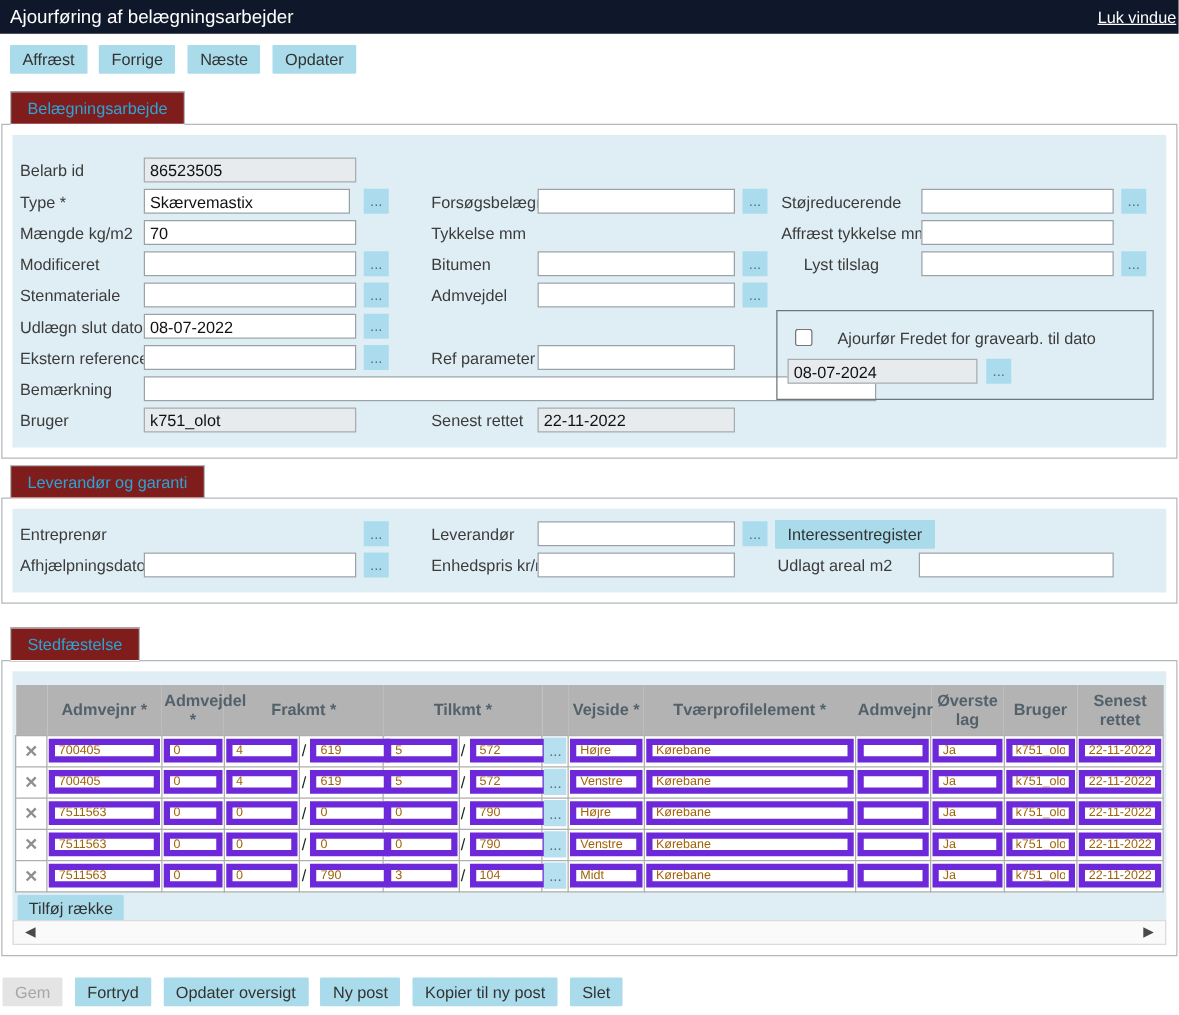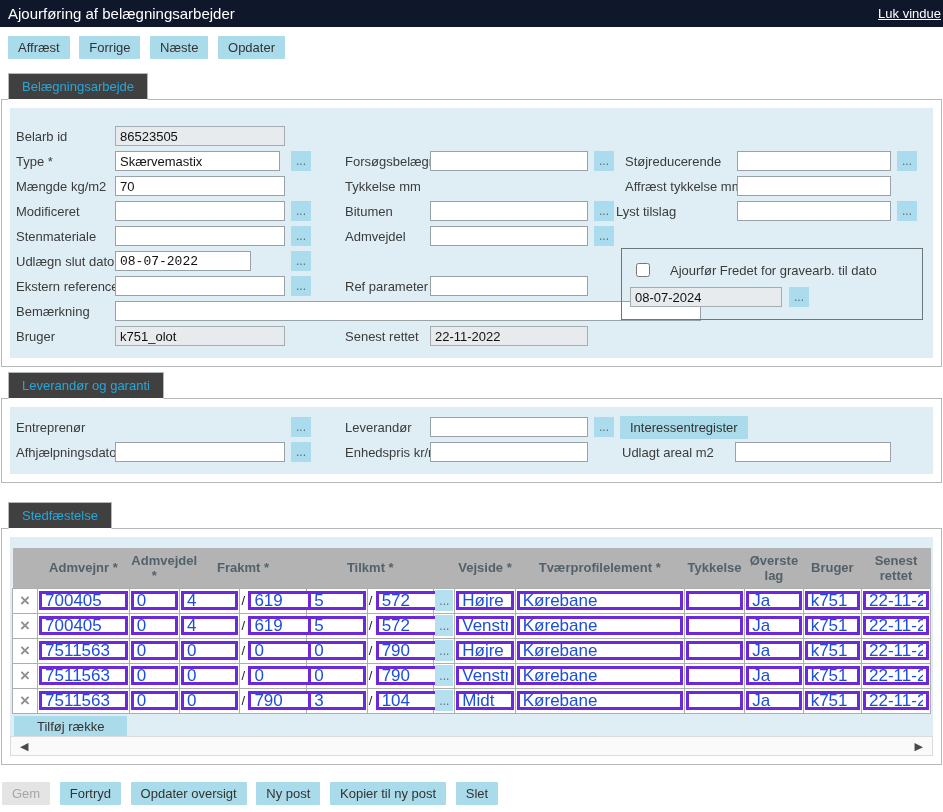--- a/index.html
+++ b/index.html
@@ -28,21 +28,21 @@
   }
   .btn.disabled { background: #e4e4e4; color: #a6a6a6; cursor: default; }
   .navrow { margin: 9px 0 0 8px; height: 22px; }
   
   .section { position: relative; }
   .sec1 { margin-top: 14px; }
   .sec2 { margin-top: 4px; }
   .sec3 { margin-top: 18px; }
   .tab {
     display: inline-block; position: relative; z-index: 2; top: 1px;
-    margin-left: 8px; background: #404040;
+    margin-left: 8px; background: #7f1d1d;
     border: 1px solid #b3b8bb; border-bottom: 1px solid #fff;
     color: #2aa5d6; padding: 5px 13px 5px 13px; font-size: 13px; cursor: pointer;
   }
   .box {
     position: relative; z-index: 1; margin: 0 1px;
     border: 1px solid #b3b8bb; background: #fff;
   }
   .panel { position: relative; margin: 8px; background: #dfeef5; }
   .panel1 { height: 250px; }
   .panel2 { height: 67px; }
@@ -66,36 +66,36 @@
   table.sted { border-collapse: collapse; table-layout: fixed; background: #ededed; }
   table.sted th {
     background: #b3b3b3; color: #53616b; font-weight: bold; font-size: 13px;
     height: 40px; text-align: center; vertical-align: middle; padding: 0 2px;
   }
   table.sted td {
     border: 1px solid #aeaeae; background: #fff; height: 25px; padding: 1px;
     vertical-align: middle;
   }
   table.sted td input {
-    width: 100%; height: 19px; border: 3px solid #6d28d9;
-    font-family: "Liberation Sans", sans-serif; font-size: 17px; color: #1d4ed8;
+    width: 100%; height: 19px; border: 5px solid #6d28d9;
+    font-family: "Liberation Sans", sans-serif; font-size: 10px; color: #a16207;
     padding: 0 3px;
   }
   td.pair { white-space: nowrap; }
   td.pair .slash { display: inline-block; width: 7px; color: #222; font-size: 13px; vertical-align: middle; }
   td.pair input { width: calc(100% - 9px); vertical-align: middle; }
   .xbtn {
     width: 100%; height: 21px; border: none; background: #fff; color: #8f8f8f;
     font-weight: bold; font-size: 17px; line-height: 17px; cursor: pointer; padding: 0;
   }
   .tdots {
     width: 100%; height: 21px; border: none; background: #b6e0f0; color: #5b6f7a;
     font-size: 12px; line-height: 6px; cursor: pointer; padding: 0;
   }
-  .addrow { position: absolute; left: 4px; top: 179px; padding: 3px 23px; }
+  .addrow { position: absolute; left: 4px; top: 179px; padding: 3px 9px; }
   .scrollstrip {
     position: absolute; left: 0; top: 199px; width: 100%; height: 20px;
     background: #fafafa; border: 1px solid #dcdcdc; 
   }
   .scrollstrip .arr {
     position: absolute; top: 0; color: #4a4a4a; font-size: 11px; line-height: 18px;
     cursor: pointer;
   }
   .arr-left { left: 9px; } .arr-right { right: 9px; }
   
@@ -135,21 +135,21 @@
 
         <span class="f-label" style="left:6px;top:94px">Modificeret</span>
         <input class="f-input" style="left: 105px; top: 93px; width: 170px;">
         <button class="dots" style="left:281px;top:93px">...</button>
 
         <span class="f-label" style="left:6px;top:119px">Stenmateriale</span>
         <input class="f-input" style="left: 105px; top: 118px; width: 170px;">
         <button class="dots" style="left:281px;top:118px">...</button>
 
         <span class="f-label" style="left:6px;top:144px">Udlægn slut dato *</span>
-        <input class="f-input" style="left: 105px; top: 143px; width: 136px; font-family: Liberation Mono, monospace;" value="08-07-2022">
+        <input class="f-input" style="left: 105px; top: 143px; width: 170px;" value="08-07-2022">
         <button class="dots" style="left:281px;top:143px">...</button>
 
         <span class="f-label" style="left:6px;top:169px">Ekstern reference</span>
         <input class="f-input" style="left: 105px; top: 168px; width: 170px;">
         <button class="dots" style="left:281px;top:168px">...</button>
 
         <span class="f-label" style="left:6px;top:194px">Bemærkning</span>
         <input class="f-input" style="left: 105px; top: 193px; width: 586px;">
 
         <span class="f-label" style="left:6px;top:219px">Bruger</span>
@@ -175,21 +175,21 @@
         <span class="f-label" style="left:335px;top:219px">Senest rettet</span>
         <input class="f-input ro" style="left: 420px; top: 218px; width: 158px;" value="22-11-2022">
 
         <span class="f-label" style="left:615px;top:44px">Støjreducerende</span>
         <input class="f-input" style="left: 727px; top: 43px; width: 154px;">
         <button class="dots" style="left:887px;top:43px">...</button>
 
         <span class="f-label" style="left:615px;top:69px">Affræst tykkelse mm</span>
         <input class="f-input" style="left: 727px; top: 68px; width: 154px;">
 
-        <span class="f-label" style="left:606px;top:94px">Lyst tilslag</span>
+        <span class="f-label" style="left:633px;top:94px">Lyst tilslag</span>
         <input class="f-input" style="left: 727px; top: 93px; width: 154px;">
         <button class="dots" style="left:887px;top:93px">...</button>
 
         <div class="groupbox" style="left:611px;top:140px;width:302px;height:72px">
           <input type="checkbox" style="left: 14px; top: 14px;">
           <span class="f-label" style="left:48px;top:12px">Ajourfør Fredet for gravearb. til dato</span>
           <input class="f-input ro" style="left: 8px; top: 38px; width: 152px;" value="08-07-2024">
           <button class="dots" style="left:167px;top:38px">...</button>
         </div>
 
@@ -250,21 +250,21 @@
           <thead>
             <tr>
               <th></th>
               <th>Admvejnr *</th>
               <th>Admvejdel *</th>
               <th colspan="2">Frakmt *</th>
               <th colspan="2">Tilkmt *</th>
               <th></th>
               <th>Vejside *</th>
               <th>Tværprofilelement *</th>
-              <th>Tykkelse</th>
+              <th>Admvejnr</th>
               <th>Øverste lag</th>
               <th>Bruger</th>
               <th>Senest rettet</th>
             </tr>
           </thead>
           <tbody>
   <tr>
     <td style="text-align:center"><button class="xbtn">×</button></td>
     <td><input value="700405" style=""></td>
     <td><input value="0" style=""></td>

